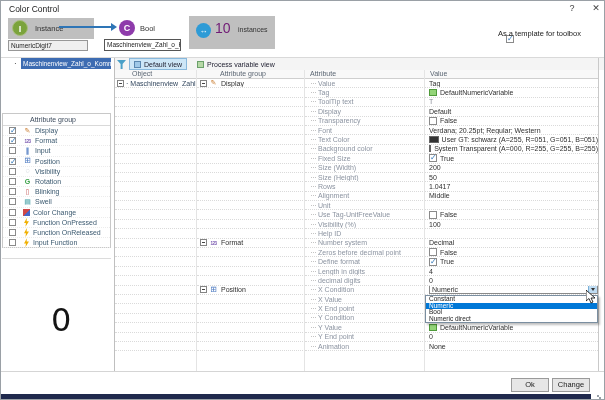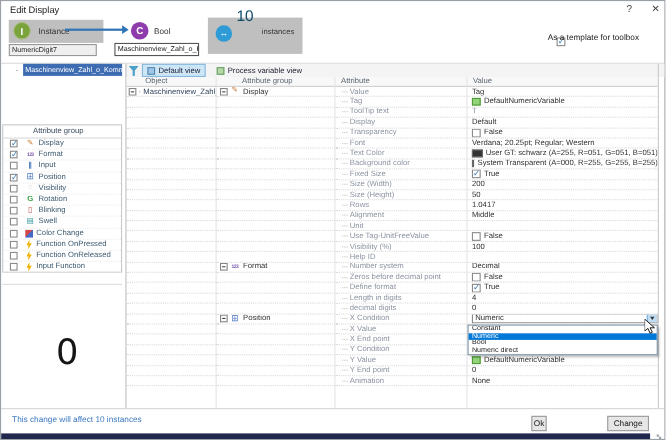--- a/index.html
+++ b/index.html
@@ -19,21 +19,21 @@
   .ilabel{left:34px;top:23px;font-size:7.5px;color:#333}
   .input{background:#efefef;border:1px solid #979797;font-size:6.5px;line-height:9px;overflow:hidden;white-space:nowrap;padding-left:2px;color:#222}
   .input1{left:7px;top:39px;width:80px;height:11px}
   .arrowline{left:58px;top:25px;width:54px;height:0;border-top:2px solid #2e75b6}
   .arrowhead{left:110px;top:22px;width:0;height:0;border-left:6px solid #2e75b6;border-top:4px solid transparent;border-bottom:4px solid transparent}
   .cbadge{left:118px;top:19px;width:16px;height:16px;background:#8e3bab;font-size:9px;line-height:16px}
   .clabel{left:139px;top:23px;font-size:7.5px;color:#333}
   .input2{left:103px;top:38px;width:77px;height:12px;background:#fff;border:1px solid #555}
   .instsbox{left:188px;top:15px;width:86px;height:33px}
   .arrbadge{left:195px;top:22px;width:15px;height:15px;background:#2e9bd6;font-size:8px;line-height:15px;font-weight:normal}
-  .tencount{left:214px;top:5px;font-size:14px;color:#0c4a6e}
+  .tencount{left:214px;top:19px;font-size:14px;color:#701a75}
   .tenlabel{left:237px;top:25px;font-size:7px;color:#333}
   .tplbox{left:505px;top:27px}
   .tpllabel{left:497px;top:28px;font-size:7.5px;color:#222}
   
   .cb{display:inline-block;width:8px;height:8px;border:1px solid #8a8a8a;background:#fff;position:relative;vertical-align:-1px;margin-right:3px}
   .cb.c::after{content:"✓";position:absolute;left:0px;top:-2px;font-size:8px;color:#2e75b6}
   
   .hsep{left:0;top:56px;width:605px;height:0;border-top:1px solid #d9d9d9}
   .fsep{left:0;top:370px;width:605px;height:0;border-top:1px solid #d5d5d5}
   
@@ -94,32 +94,32 @@
   .combo{position:relative;width:172px;height:9px;background:#fff;border:1px solid #8a8a8a;display:flex;align-items:center;padding-left:2px}
   .combobtn{position:absolute;right:0;top:0;width:9px;height:7px;background:#bfdcf3;border-left:1px solid #7ab0d8;display:flex;align-items:center;justify-content:center}
   .combobtn i{width:0;height:0;border-left:2.5px solid transparent;border-right:2.5px solid transparent;border-top:3px solid #333}
   .ddown{left:424px;top:294px;width:173px;height:27.5px;background:#fff;border:1px solid #7a8ea0;box-shadow:2px 2px 2px rgba(0,0,0,.25);z-index:5;font-size:6.5px}
   .dditem{height:6.6px;line-height:6.6px;padding-left:3px;color:#222;white-space:nowrap;overflow:hidden}
   .dditem.hl{background:#0078d7;color:#fff}
   .cursor{left:585px;top:289px;z-index:9}
   
   .note{left:10px;top:376px;font-size:7.5px;color:#3b78c0}
   .btn{top:377px;height:14px;background:#e6e6e6;border:1px solid #9a9a9a;font-size:7.5px;text-align:center;line-height:12px;color:#1a1a1a}
-  .okbtn{left:482px;width:14px}
+  .okbtn{left:510px;width:38px}
   .cancelbtn{left:551px;width:38px}
   .navy{left:0;top:393px;width:590px;height:7px;background:#20294d}
   .grip{left:596px;top:394px;width:2px;height:2px;background:#98a0a8;box-shadow:2px 2px 0 #98a0a8,4px 4px 0 #98a0a8}
 </style>
 </head>
 <body>
 
 <div class="stage">
 
   
-  <div class="abs wtitle">Edit Display</div>
+  <div class="abs wtitle">Color Control</div>
   <div class="abs whelp">?</div>
   <div class="abs wclose">✕</div>
 
   
   <div class="abs graybox instbox"></div>
   <div class="abs badge ibadge">I</div>
   <div class="abs ilabel">Instance</div>
   <div class="abs input input1">NumericDigit7</div>
   <div class="abs arrowline"></div>
   <div class="abs arrowhead"></div>
@@ -467,18 +467,17 @@
 
   
   <div class="abs cursor">
     <svg width="10" height="14" viewBox="0 0 10 14">
         <polygon points="0,0 0,11 3,8.5 5,13 7,12 5,8 9,8" fill="#ffffff" stroke="#000000" stroke-width="0.8"></polygon>
       </svg>
   </div>
 
   
   <div class="abs fsep"></div>
-  <div class="abs note">This change will affect 10 instances</div>
   <div class="abs btn okbtn">Ok</div>
   <div class="abs btn cancelbtn">Change</div>
   <div class="abs navy"></div>
   <div class="abs grip"></div>
 </div>
 
 </body></html>

